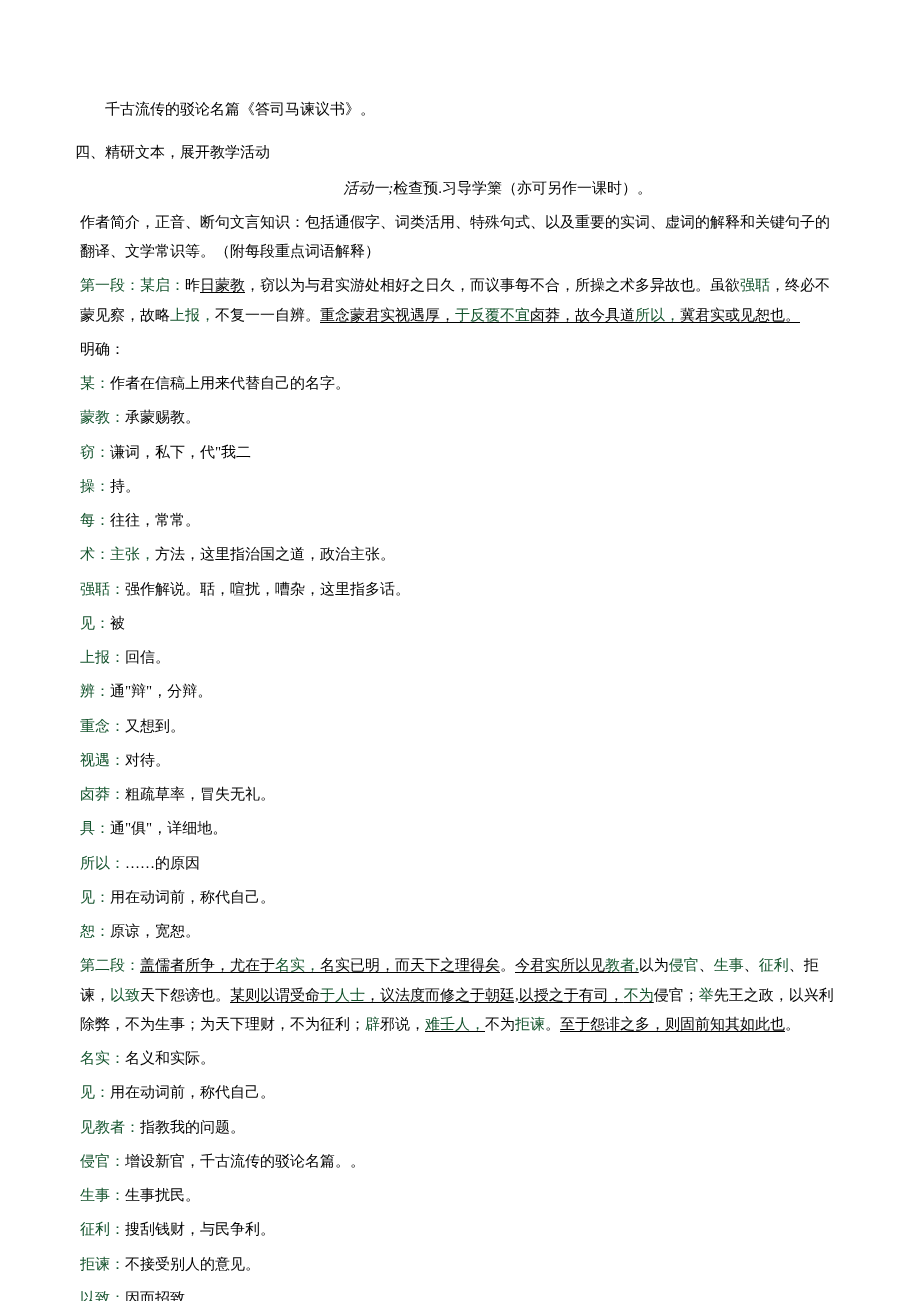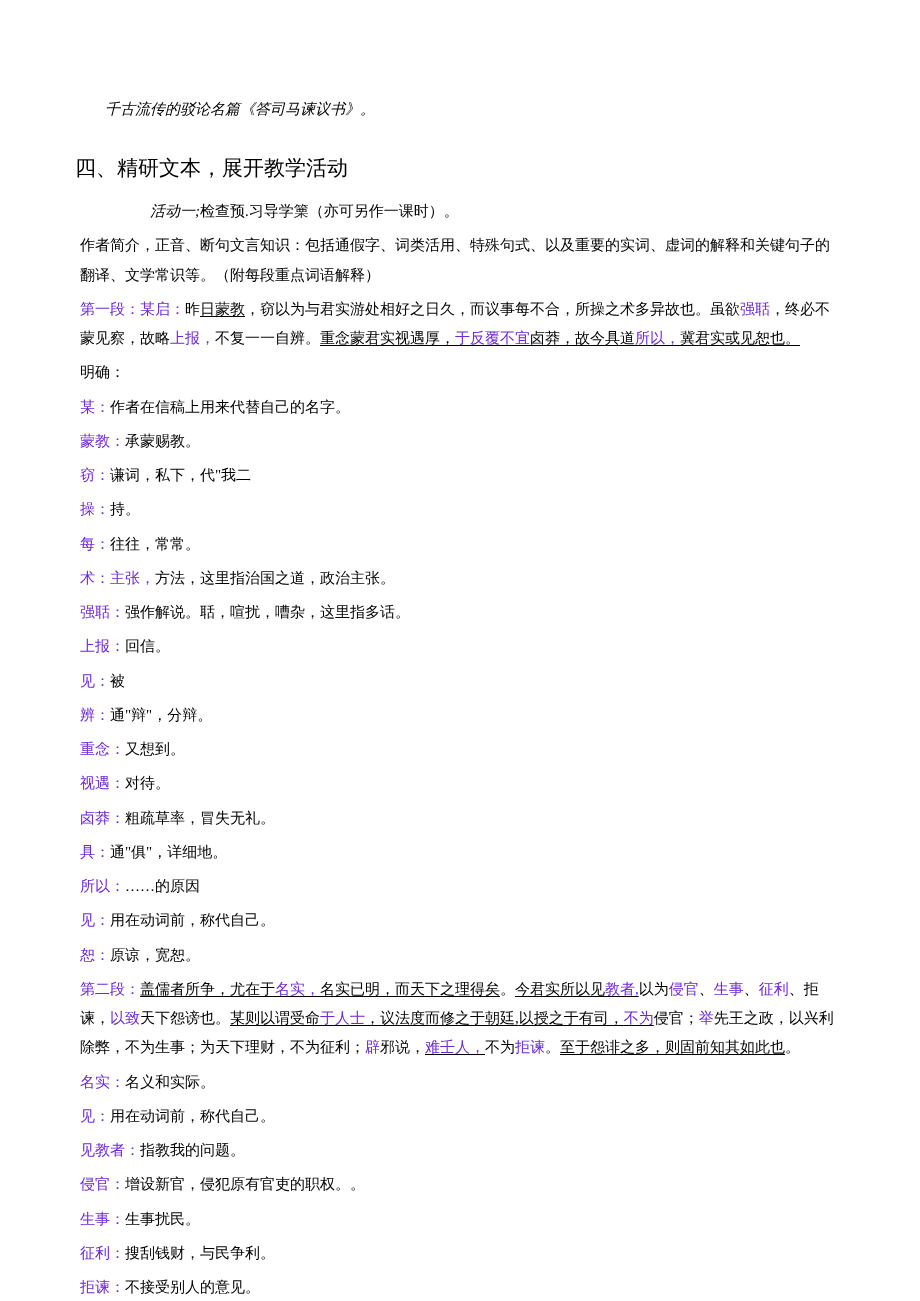--- a/index.html
+++ b/index.html
@@ -10,29 +10,28 @@
     font-size: 15px;
     line-height: 1.95;
     color: #000000;
   }
   .page {
     width: 920px;
     min-height: 1301px;
     padding: 95px 75px 50px 75px;
     box-sizing: border-box;
   }
-  .indent-1 { text-indent: 2em; font-style: italic; }
-  .indent-3 { text-indent: 5em; }
+  .indent-1 { text-indent: 2em; }
+  .indent-3 { text-indent: 5em; text-align: center; }
   .heading {
-    font-size: 21px;
-    margin-top: 20px;
+    font-size: 15px;
+    margin-top: 8px;
     margin-bottom: 6px;
-    font-family: Liberation Mono, monospace;
   }
-  .red { color: #6d28d9; }
+  .red { color: #14532d; }
   .underline {
     text-decoration: underline;
     text-decoration-color: #000000;
     text-underline-offset: 2px;
   }
   p { margin: 0; }
   .block { margin: 5px; }
   .spacer-sm { height: 6px; }
 </style>
 </head>
@@ -58,39 +57,39 @@
 
   <p class="block">明确：</p>
 
   <p class="block"><span class="red">某：</span><span>作者在信稿上用来代替自己的名字。</span></p>
   <p class="block"><span class="red">蒙教：</span><span>承蒙赐教。</span></p>
   <p class="block"><span class="red">窃：</span><span>谦词，私下，代"我二</span></p>
   <p class="block"><span class="red">操：</span><span>持。</span></p>
   <p class="block"><span class="red">每：</span><span>往往，常常。</span></p>
   <p class="block"><span class="red">术：</span><span class="red">主张，</span><span>方法，这里指治国之道，政治主张。</span></p>
   <p class="block"><span class="red">强聒：</span><span>强作解说。聒，喧扰，嘈杂，这里指多话。</span></p>
+  <p class="block"><span class="red">见：</span><span>被</span></p>
   <p class="block"><span class="red">上报：</span><span>回信。</span></p>
-  <p class="block"><span class="red">见：</span><span>被</span></p>
   <p class="block"><span class="red">辨：</span><span>通"辩"，分辩。</span></p>
   <p class="block"><span class="red">重念：</span><span>又想到。</span></p>
   <p class="block"><span class="red">视遇：</span><span>对待。</span></p>
   <p class="block"><span class="red">卤莽：</span><span>粗疏草率，冒失无礼。</span></p>
   <p class="block"><span class="red">具：</span><span>通"俱"，详细地。</span></p>
   <p class="block"><span class="red">所以：</span><span>……的原因</span></p>
   <p class="block"><span class="red">见：</span><span>用在动词前，称代自己。</span></p>
   <p class="block"><span class="red">恕：</span><span>原谅，宽恕。</span></p>
 
   <p class="block">
     <span class="red">第二段：</span><span class="underline">盖儒者所争，尤在于</span><span class="red underline">名实，</span><span class="underline">名实已明，而天下之理得矣</span><span>。</span><span class="underline">今君实所以见</span><span class="red underline">教者,</span><span>以为</span><span class="red">侵官</span><span>、</span><span class="red">生事</span><span>、</span><span class="red">征利</span><span>、拒谏，</span><span class="red">以致</span><span>天下怨谤也。</span><span class="underline">某则以谓受命</span><span class="red underline">于人士</span><span class="underline">，议法度而修之于朝廷,</span><span class="underline">以授之于有司，</span><span class="red underline">不为</span><span>侵官；</span><span class="red">举</span><span>先王之政，以兴利除弊，不为生事；为天下理财，不为征利；</span><span class="red">辟</span><span>邪说，</span><span class="red underline">难壬人，</span><span>不为</span><span class="red">拒谏</span><span>。</span><span class="underline">至于怨诽之多，则固前知其如此也</span><span>。</span>
   </p>
 
   <p class="block"><span class="red">名实：</span><span>名义和实际。</span></p>
   <p class="block"><span class="red">见：</span><span>用在动词前，称代自己。</span></p>
   <p class="block"><span class="red">见教者：</span><span>指教我的问题。</span></p>
-  <p class="block"><span class="red">侵官：</span><span>增设新官，侵犯原有官吏的职权。。</span></p>
+  <p class="block"><span class="red">侵官：</span><span>增设新官，千古流传的驳论名篇。。</span></p>
   <p class="block"><span class="red">生事：</span><span>生事扰民。</span></p>
   <p class="block"><span class="red">征利：</span><span>搜刮钱财，与民争利。</span></p>
   <p class="block"><span class="red">拒谏：</span><span>不接受别人的意见。</span></p>
   <p class="block"><span class="red">以致：</span><span>因而招致。</span></p>
   <p class="block"><span class="red">人主：</span><span>皇帝。</span></p>
   <p class="block"><span class="red">修：</span><span>修改。</span></p>
 
 </div>
 
 </body></html>

